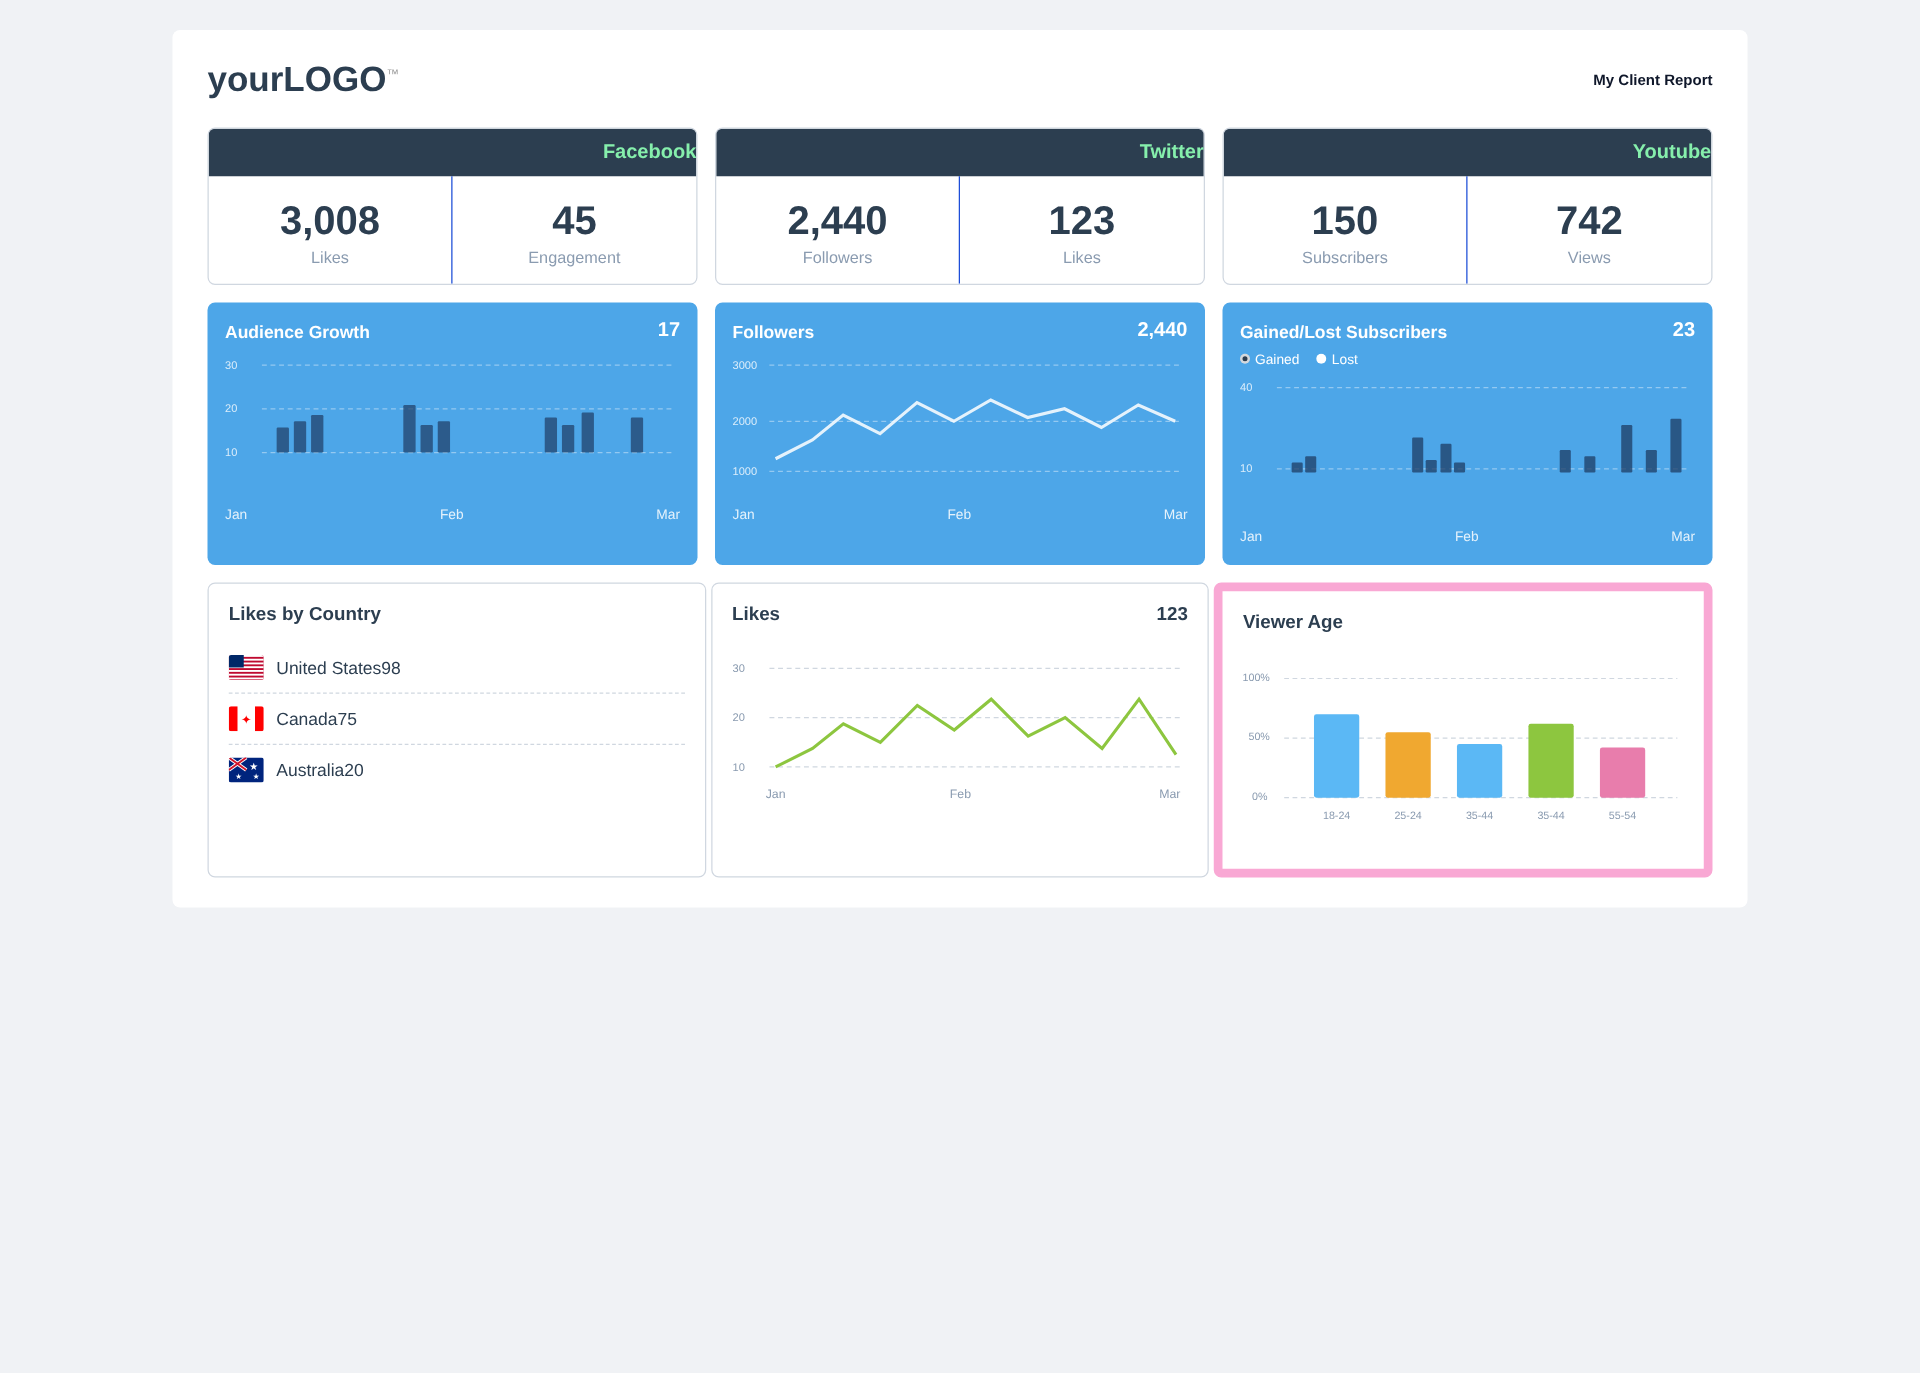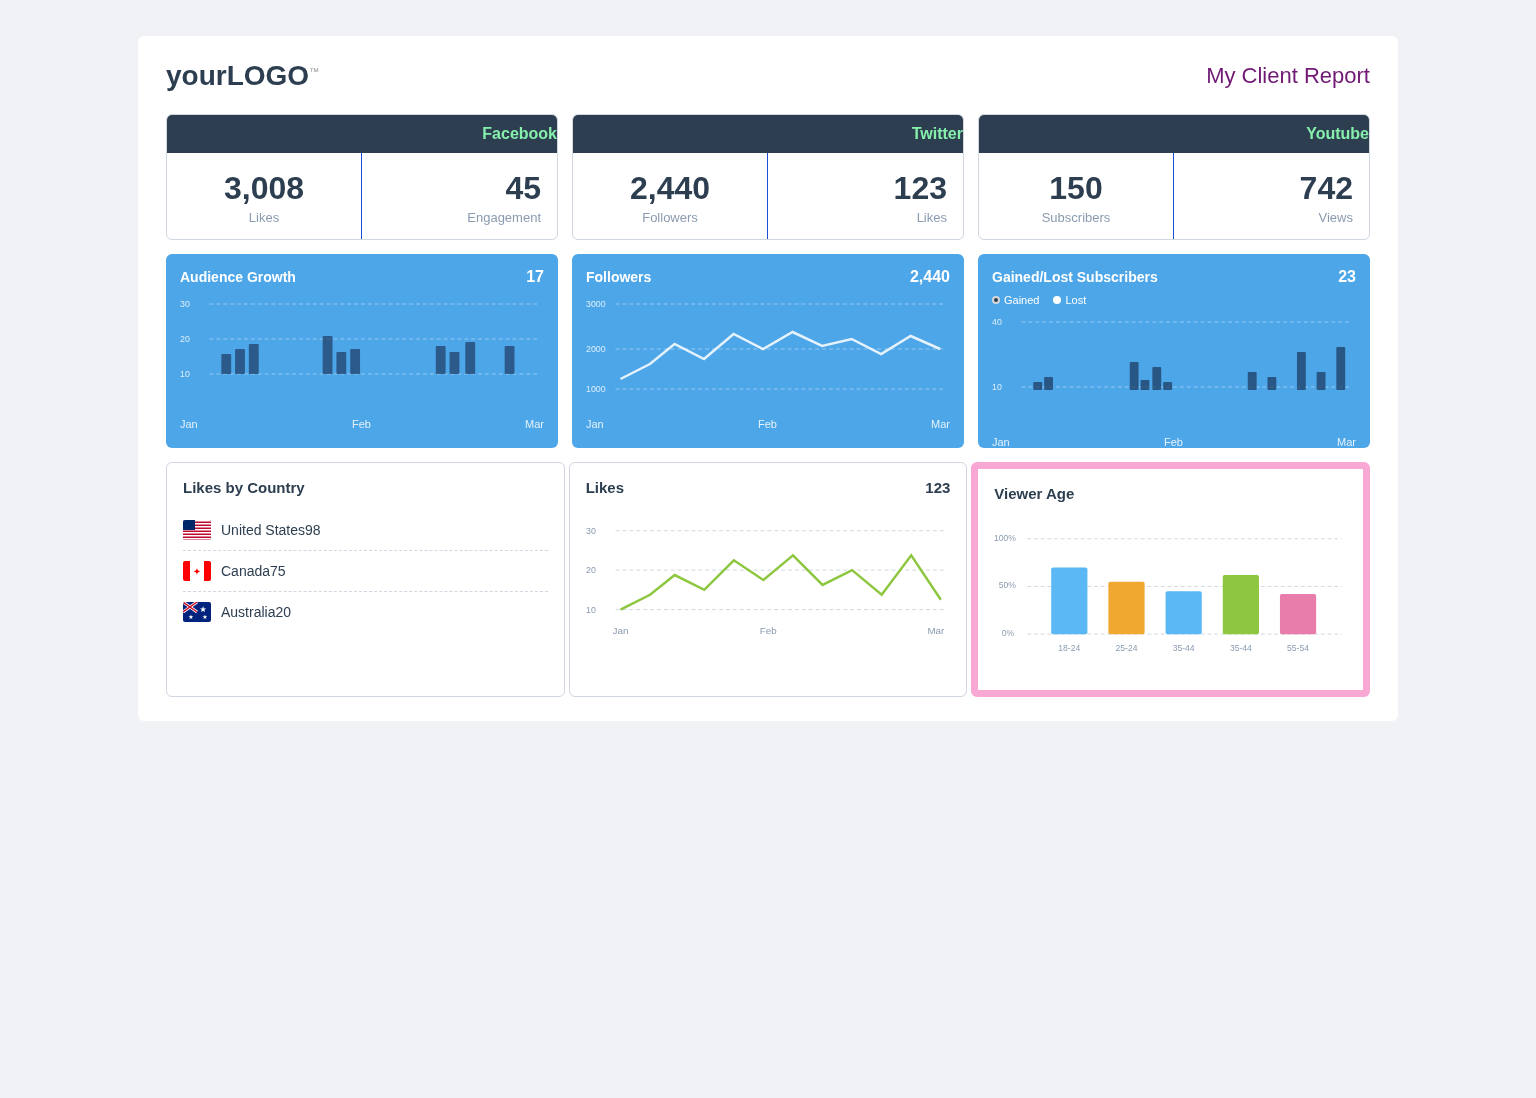--- a/index.html
+++ b/index.html
@@ -5,21 +5,21 @@
     * { box-sizing: border-box; margin: 0; padding: 0; }
     body {
       font-family: 'Segoe UI', Arial, sans-serif;
       background: #f0f2f5;
       padding: 20px;
       color: #333;
     }
     .page {
       background: #fff;
       max-width: 1260px;
-      margin: 16px auto;
+      margin: 4px auto;
       padding: 24px 28px;
       border-radius: 6px;
     }
     
     .header {
       display: flex;
       justify-content: space-between;
       align-items: center;
       margin-bottom: 22px;
     }
@@ -30,23 +30,23 @@
     }
     .logo span {
       font-weight: 900;
       color: #2c3e50;
     }
     .logo sup {
       font-size: 10px;
       color: #999;
     }
     .report-title {
-      font-size: 22px;
-      font-weight: 400;
-      color: #701a75;
+      font-size: 12px;
+      font-weight: 700;
+      color: #0f172a;
     }
 
     
     .platforms-row {
       display: grid;
       grid-template-columns: 1fr 1fr 1fr;
       gap: 14px;
       margin-bottom: 14px;
     }
     .platform-section {
@@ -65,21 +65,21 @@
     .platform-stats {
       display: grid;
       grid-template-columns: 1fr 1fr;
       gap: 0;
     }
     .stat-box {
       padding: 18px 16px 14px;
       text-align: center;
       border-right: 1px solid #1d4ed8;
     }
-    .stat-box:last-child { border-right: none; text-align: right; }
+    .stat-box:last-child { border-right: none; }
     .stat-number {
       font-size: 32px;
       font-weight: 700;
       color: #2c3e50;
       line-height: 1.1;
     }
     .stat-label {
       font-size: 13px;
       color: #8a9bb0;
       margin-top: 4px;
@@ -88,21 +88,21 @@
     
     .charts-row {
       display: grid;
       grid-template-columns: 1fr 1fr 1fr;
       gap: 14px;
       margin-bottom: 14px;
     }
     .chart-card {
       background: #4da6e8;
       border-radius: 6px;
-      padding: 14px 14px 0;
+      padding: 14px 14px 16px;
       color: #fff;
       overflow: hidden;
     }
     .chart-card-header {
       display: flex;
       justify-content: space-between;
       align-items: center;
       margin-bottom: 8px;
     }
     .chart-card-title {

